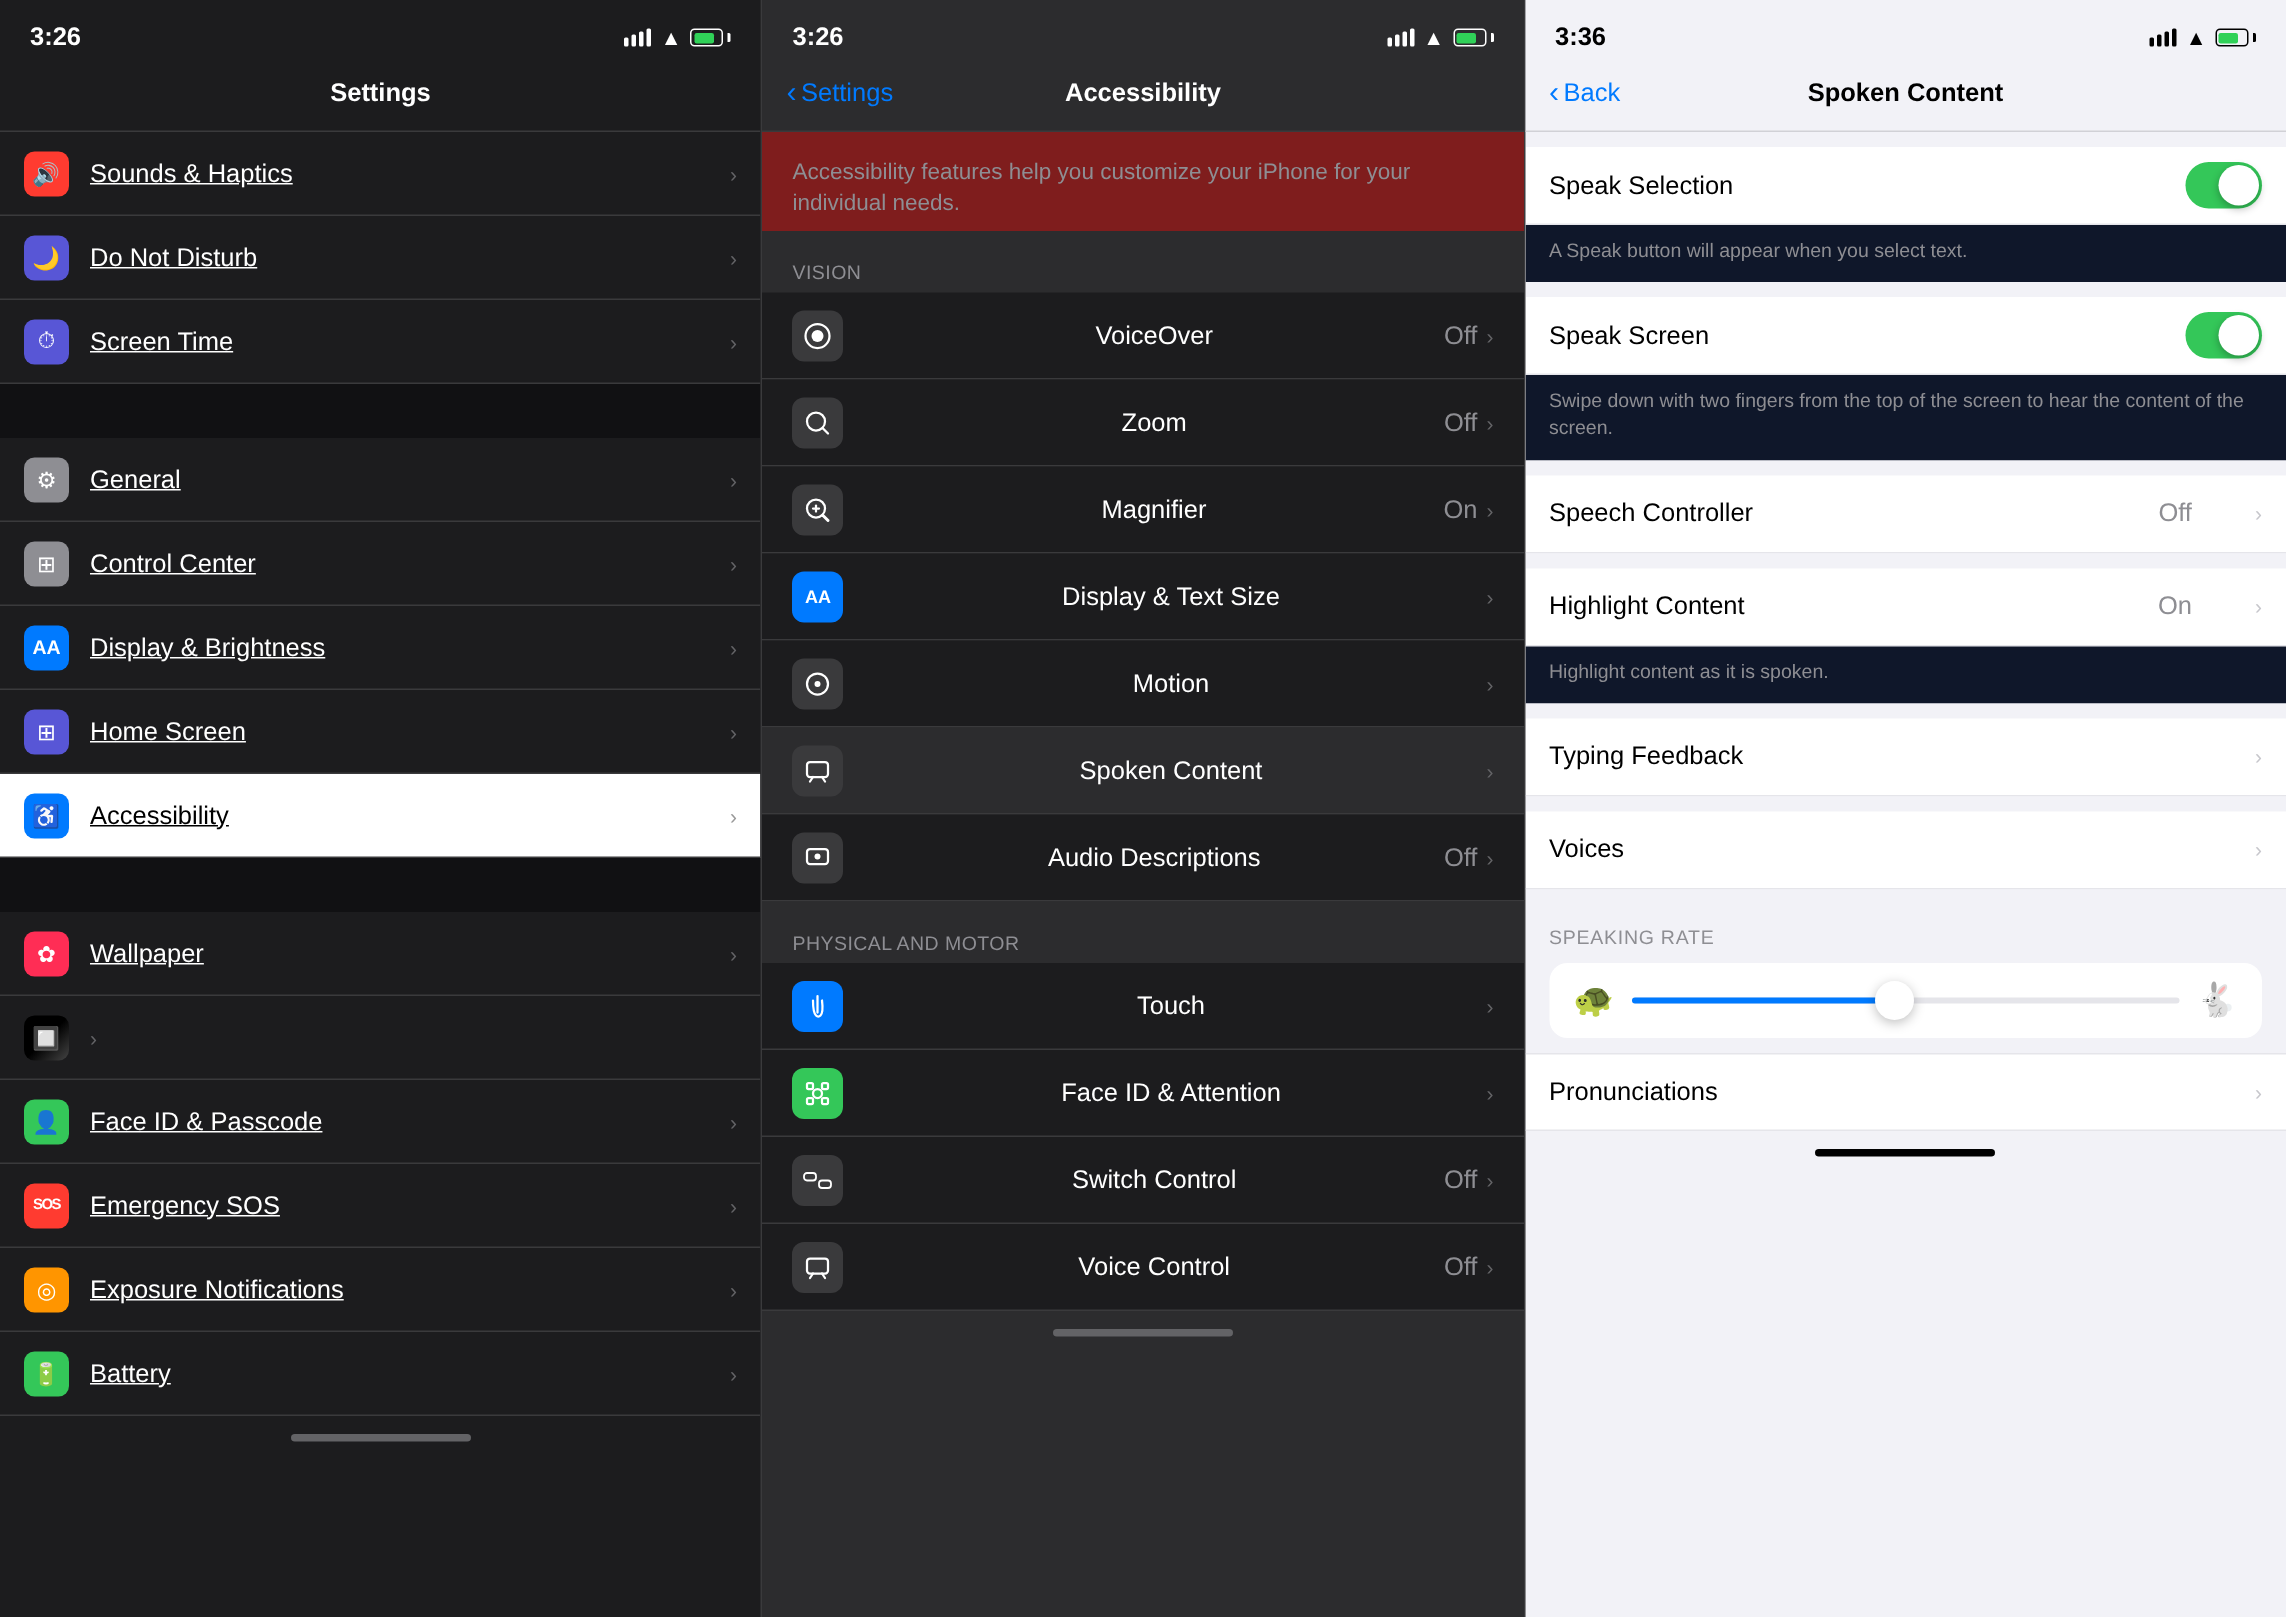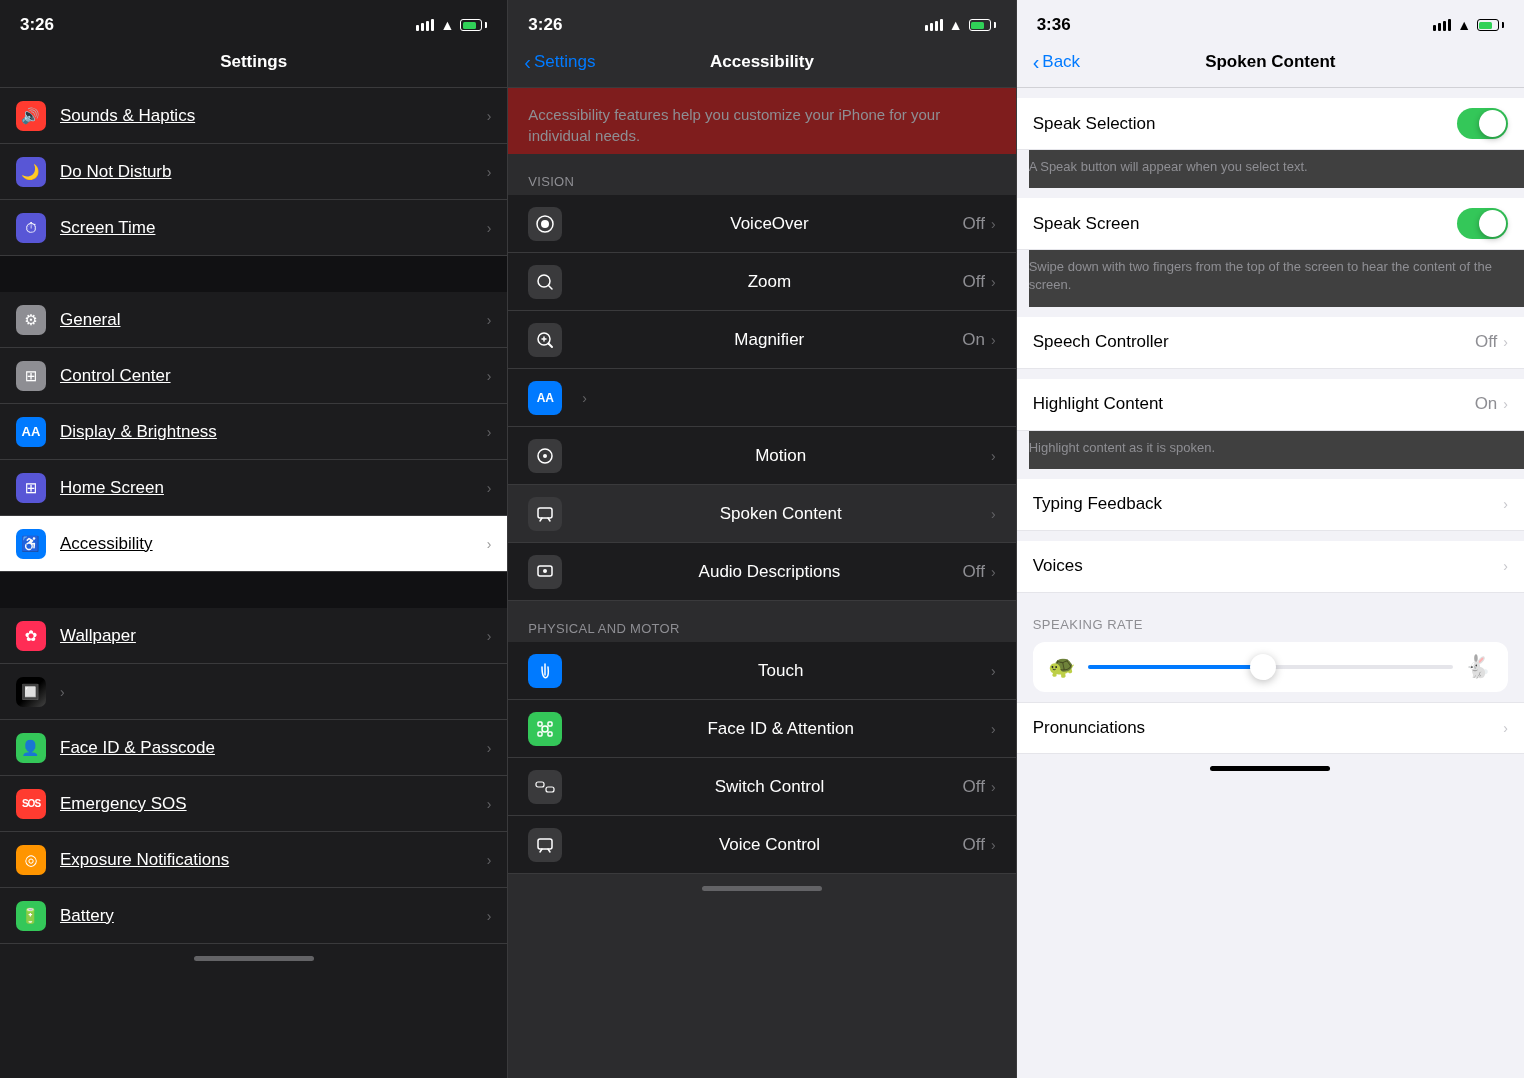--- a/index.html
+++ b/index.html
@@ -224,43 +224,43 @@
       font-size: 14px;
     }
     .spoken-item {
       background: #fff;
       display: flex;
       align-items: center;
       padding: 0 16px;
       min-height: 52px;
       border-bottom: 1px solid #e5e5ea;
       cursor: pointer;
+      gap: 36px;
     }
     .spoken-item-label {
       flex: 1;
       font-size: 17px;
       color: #000;
       padding: 14px 0;
     }
     .spoken-item-value {
       font-size: 17px;
       color: #8e8e93;
       margin-right: 6px;
     }
     .spoken-chevron {
       color: #c7c7cc;
       font-size: 14px;
     }
     .spoken-desc {
-      background: #404040;
-      padding: 8px 0 12px;
+      background: #0f172a;
+      padding: 8px 16px 12px;
       font-size: 13px;
       color: #8e8e93;
       line-height: 1.4;
-      margin-left: 12px;
     }
     .toggle-switch {
       width: 51px; height: 31px;
       border-radius: 16px;
       display: flex;
       align-items: center;
       padding: 2px;
       flex-shrink: 0;
       cursor: pointer;
     }
@@ -513,20 +513,21 @@
             <line x1="7" y1="9" x2="11" y2="9" stroke="#fff" stroke-width="1.5" stroke-linecap="round"></line>
             <line x1="9" y1="7" x2="9" y2="11" stroke="#fff" stroke-width="1.5" stroke-linecap="round"></line>
           </svg>
       </div>
       <span class="acc-item-label">Magnifier</span>
       <span class="acc-item-value">On</span>
       <span class="acc-chevron">›</span>
     </div>
     <div class="acc-item">
       <div class="acc-item-icon" style="background:#007aff; font-size:12px; font-weight:700; color:#fff;">AA</div>
+      <span class="acc-item-label">Display &amp; Text Size</span>
       <span class="acc-item-value"></span>
       <span class="acc-chevron">›</span>
     </div>
     <div class="acc-item">
       <div class="acc-item-icon" style="background:#3a3a3c;">
         <svg width="20" height="20" viewBox="0 0 20 20">
             <circle cx="10" cy="10" r="7" fill="none" stroke="#fff" stroke-width="1.5"></circle>
             <circle cx="10" cy="10" r="2" fill="#fff"></circle>
           </svg>
       </div>

